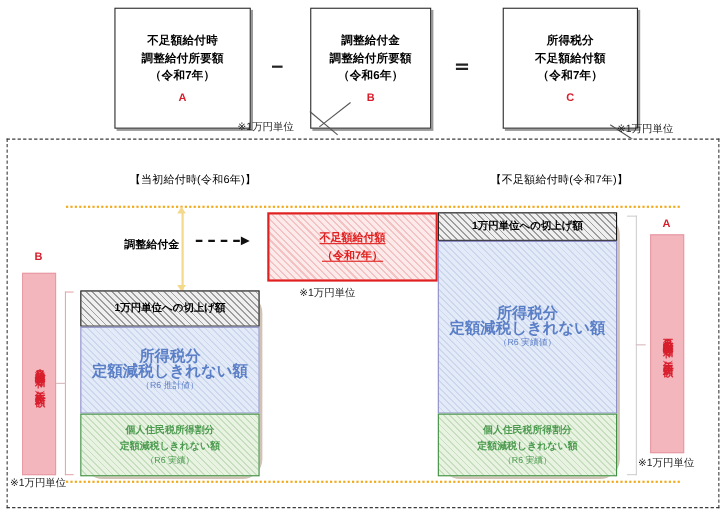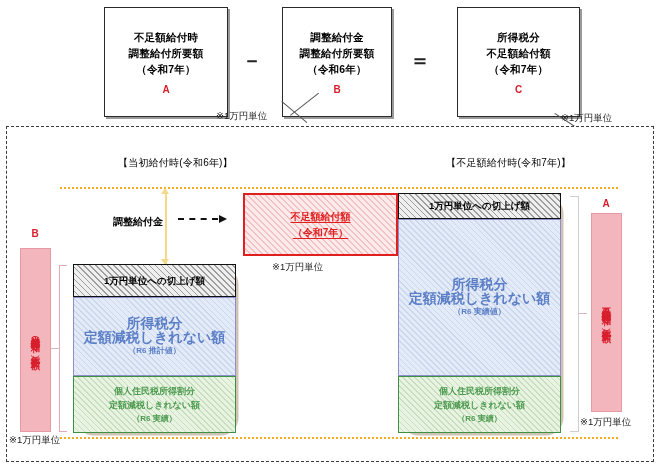--- a/index.html
+++ b/index.html
@@ -66,21 +66,21 @@
   }
   .seg-blue .t{font-size:14px;color:#5b7fc7;}
 
   .seg-green{
     border:1px solid #3f8f42;
     background-color:#e9f3e2;
     background-image:repeating-linear-gradient(45deg,
         rgba(255,255,255,0) 0 3px, rgba(120,175,110,.30) 3px 4.2px);
   }
   .seg-green .t{font-size:9px;color:#4c9b4f;}
-  .seg .sub{font-size:8px;line-height:13px;font-weight:bold;}
+  .seg .sub{font-size:8px;line-height:13px;font-weight:normal;}
 
   .colshadow{box-shadow:2.5px 2.5px 0 rgba(150,120,90,.45);border-radius:18px;}
 
   
   .redbox{
     border:2px solid #e02020;
     background-color:#fdeaea;
     background-image:repeating-linear-gradient(45deg,
         rgba(255,255,255,0) 0 3px, rgba(226,120,120,.35) 3px 4.4px);
     display:flex;flex-direction:column;

